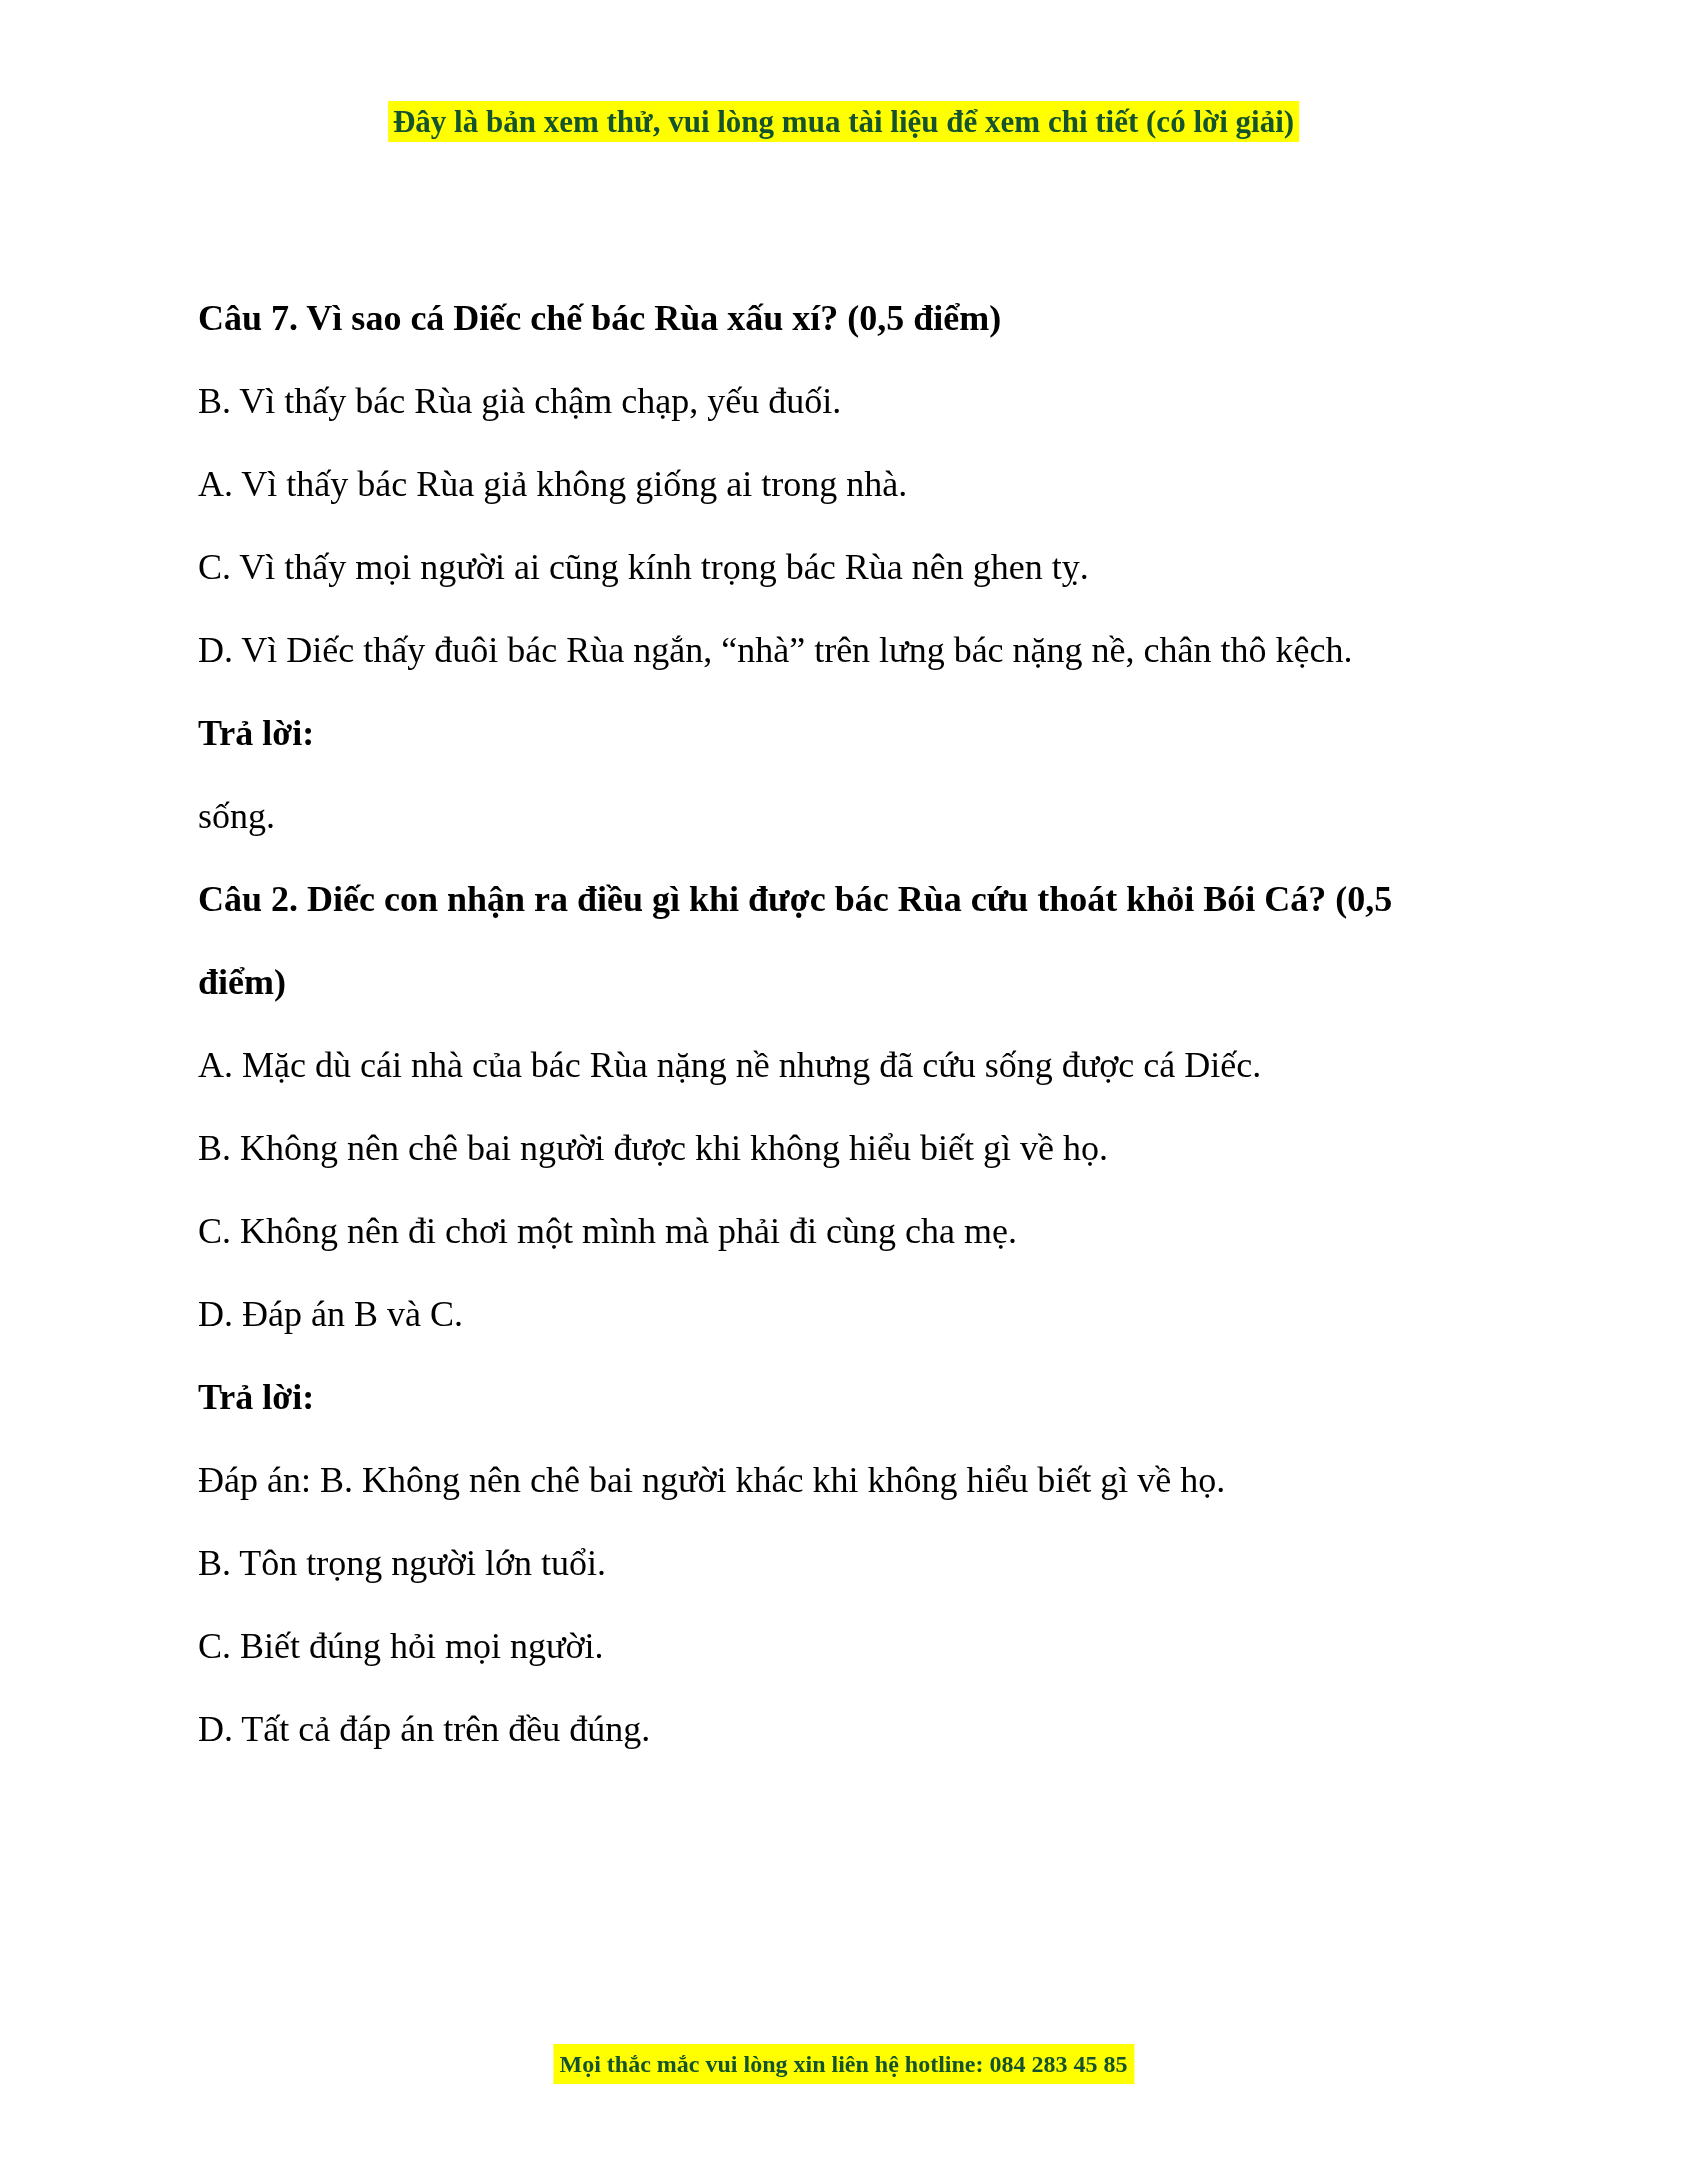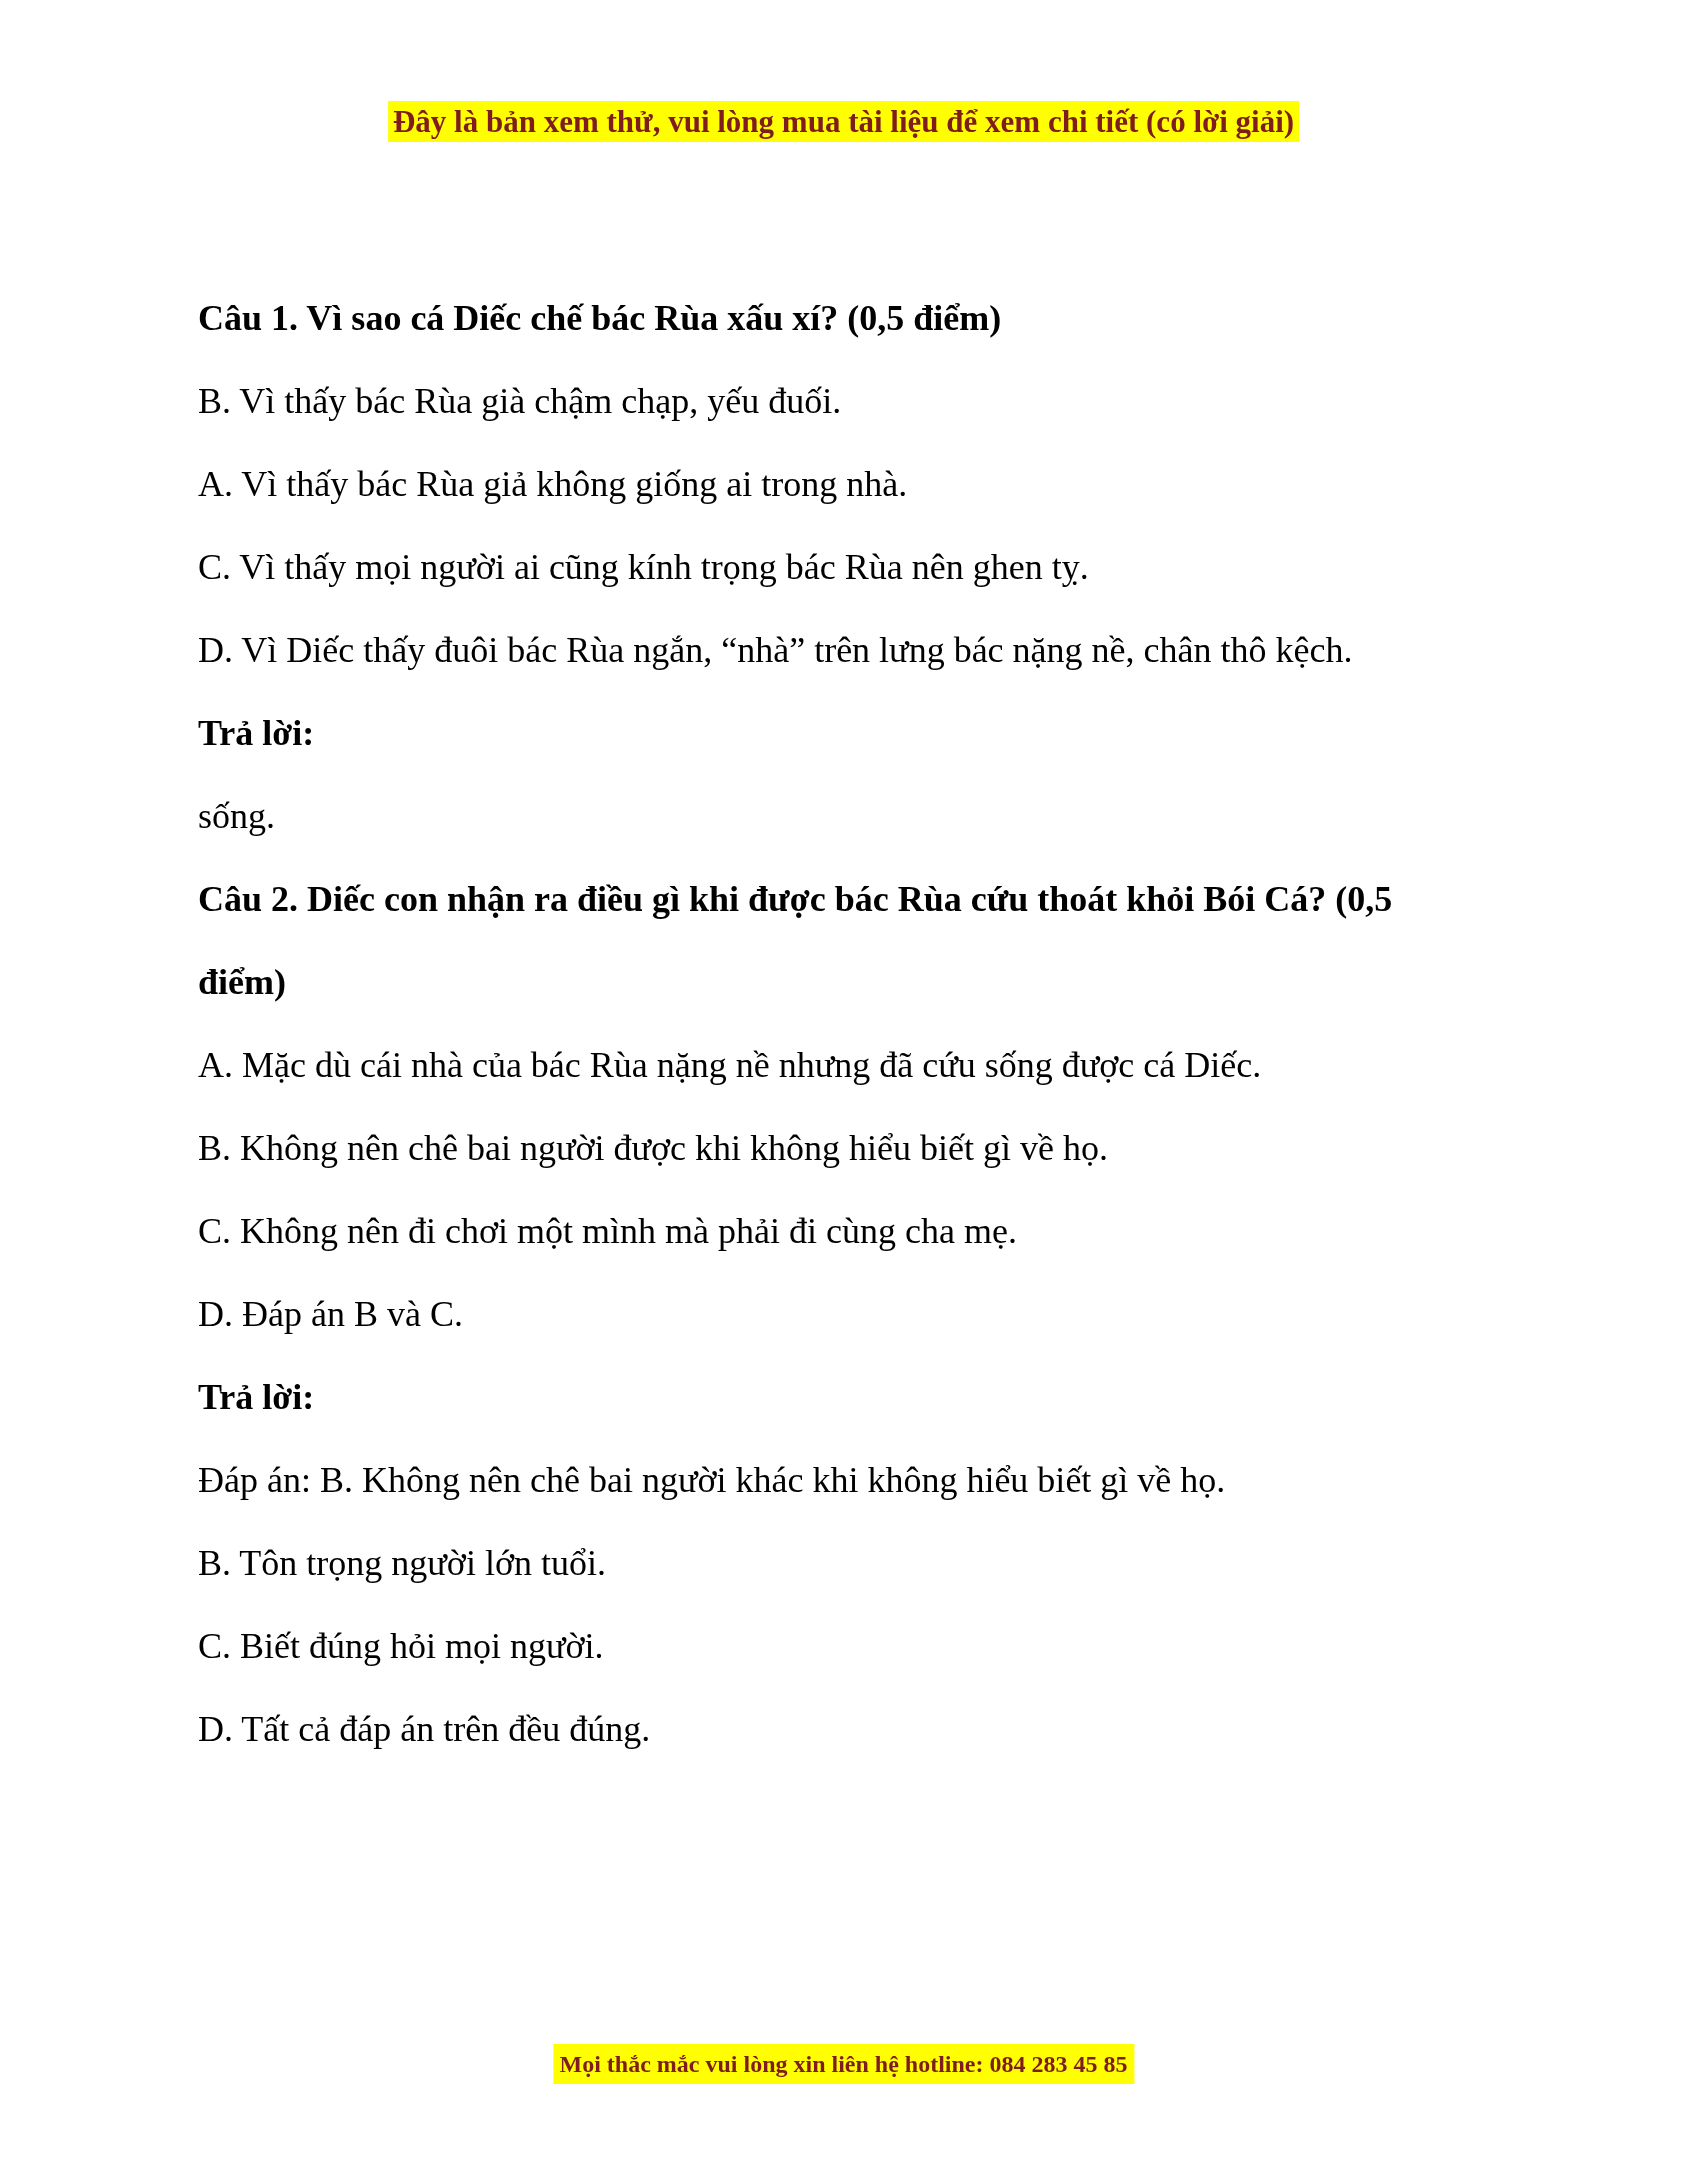--- a/index.html
+++ b/index.html
@@ -14,21 +14,21 @@
     background: #ffffff;
     font-family: "Liberation Serif", "DejaVu Serif", serif;
     color: #000000;
     overflow: hidden;
   }
   .banner {
     position: absolute;
     left: 50%;
     transform: translateX(-50%);
     background: #ffff00;
-    color: #7f1d1d;
+    color: #14532d;
     font-weight: bold;
     white-space: nowrap;
   }
   .header-banner {
     top: 101px;
     font-size: 31px;
     line-height: 41px;
     padding: 0 5.3px;
   }
   .footer-banner {
@@ -53,21 +53,21 @@
     font-weight: bold;
   }
 </style>
 </head>
 <body>
 
 <div class="page">
   <div class="banner header-banner">Đây là bản xem thử, vui lòng mua tài liệu để xem chi tiết (có lời giải)</div>
 
   <div class="document-body">
-      <div class="doc-line bold">Câu 1. Vì sao cá Diếc chế bác Rùa xấu xí? (0,5 điểm)</div>
+      <div class="doc-line bold">Câu 7. Vì sao cá Diếc chế bác Rùa xấu xí? (0,5 điểm)</div>
       <div class="doc-line">B. Vì thấy bác Rùa già chậm chạp, yếu đuối.</div>
       <div class="doc-line">A. Vì thấy bác Rùa giả không giống ai trong nhà.</div>
       <div class="doc-line">C. Vì thấy mọi người ai cũng kính trọng bác Rùa nên ghen tỵ.</div>
       <div class="doc-line">D. Vì Diếc thấy đuôi bác Rùa ngắn, “nhà” trên lưng bác nặng nề, chân thô kệch.</div>
       <div class="doc-line bold">Trả lời:</div>
       <div class="doc-line">sống.</div>
       <div class="doc-line bold">Câu 2. Diếc con nhận ra điều gì khi được bác Rùa cứu thoát khỏi Bói Cá? (0,5</div>
       <div class="doc-line bold">điểm)</div>
       <div class="doc-line">A. Mặc dù cái nhà của bác Rùa nặng nề nhưng đã cứu sống được cá Diếc.</div>
       <div class="doc-line">B. Không nên chê bai người được khi không hiểu biết gì về họ.</div>

